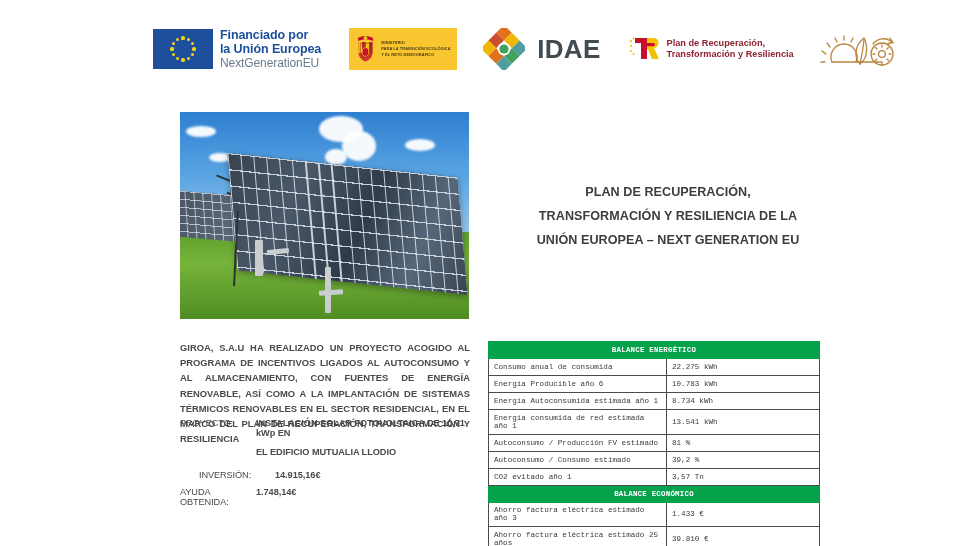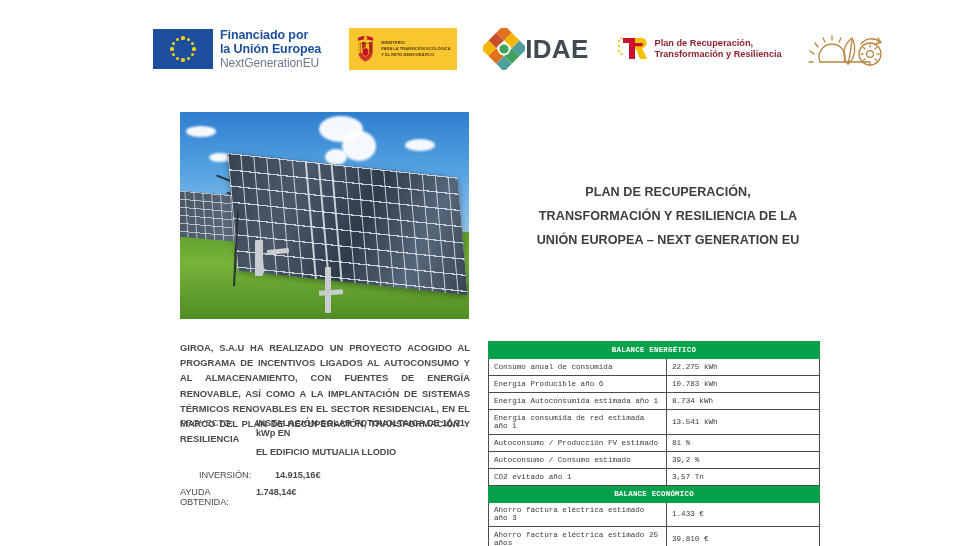--- a/index.html
+++ b/index.html
@@ -66,21 +66,21 @@
     width: 23px; height: 28px; position: relative; flex: 0 0 auto;
   }
   .gob-text {
     font-size: 3.9px; line-height: 1.5; color: #4a3a10;
     font-weight: bold; letter-spacing: 0.1px;
   }
 
   
   .idae-logo {
     margin-left: 26px;
-    display: flex; align-items: center; gap: 0;
+    display: flex; align-items: center; gap: 12px;
     flex: 0 0 auto;
   }
   .idae-mark { width: 42px; height: 42px; flex: 0 0 auto; }
   .idae-word {
     font-size: 26px; font-weight: bold; color: #414b52;
     letter-spacing: 0.3px;
   }
 
   
   .prtr-logo {

